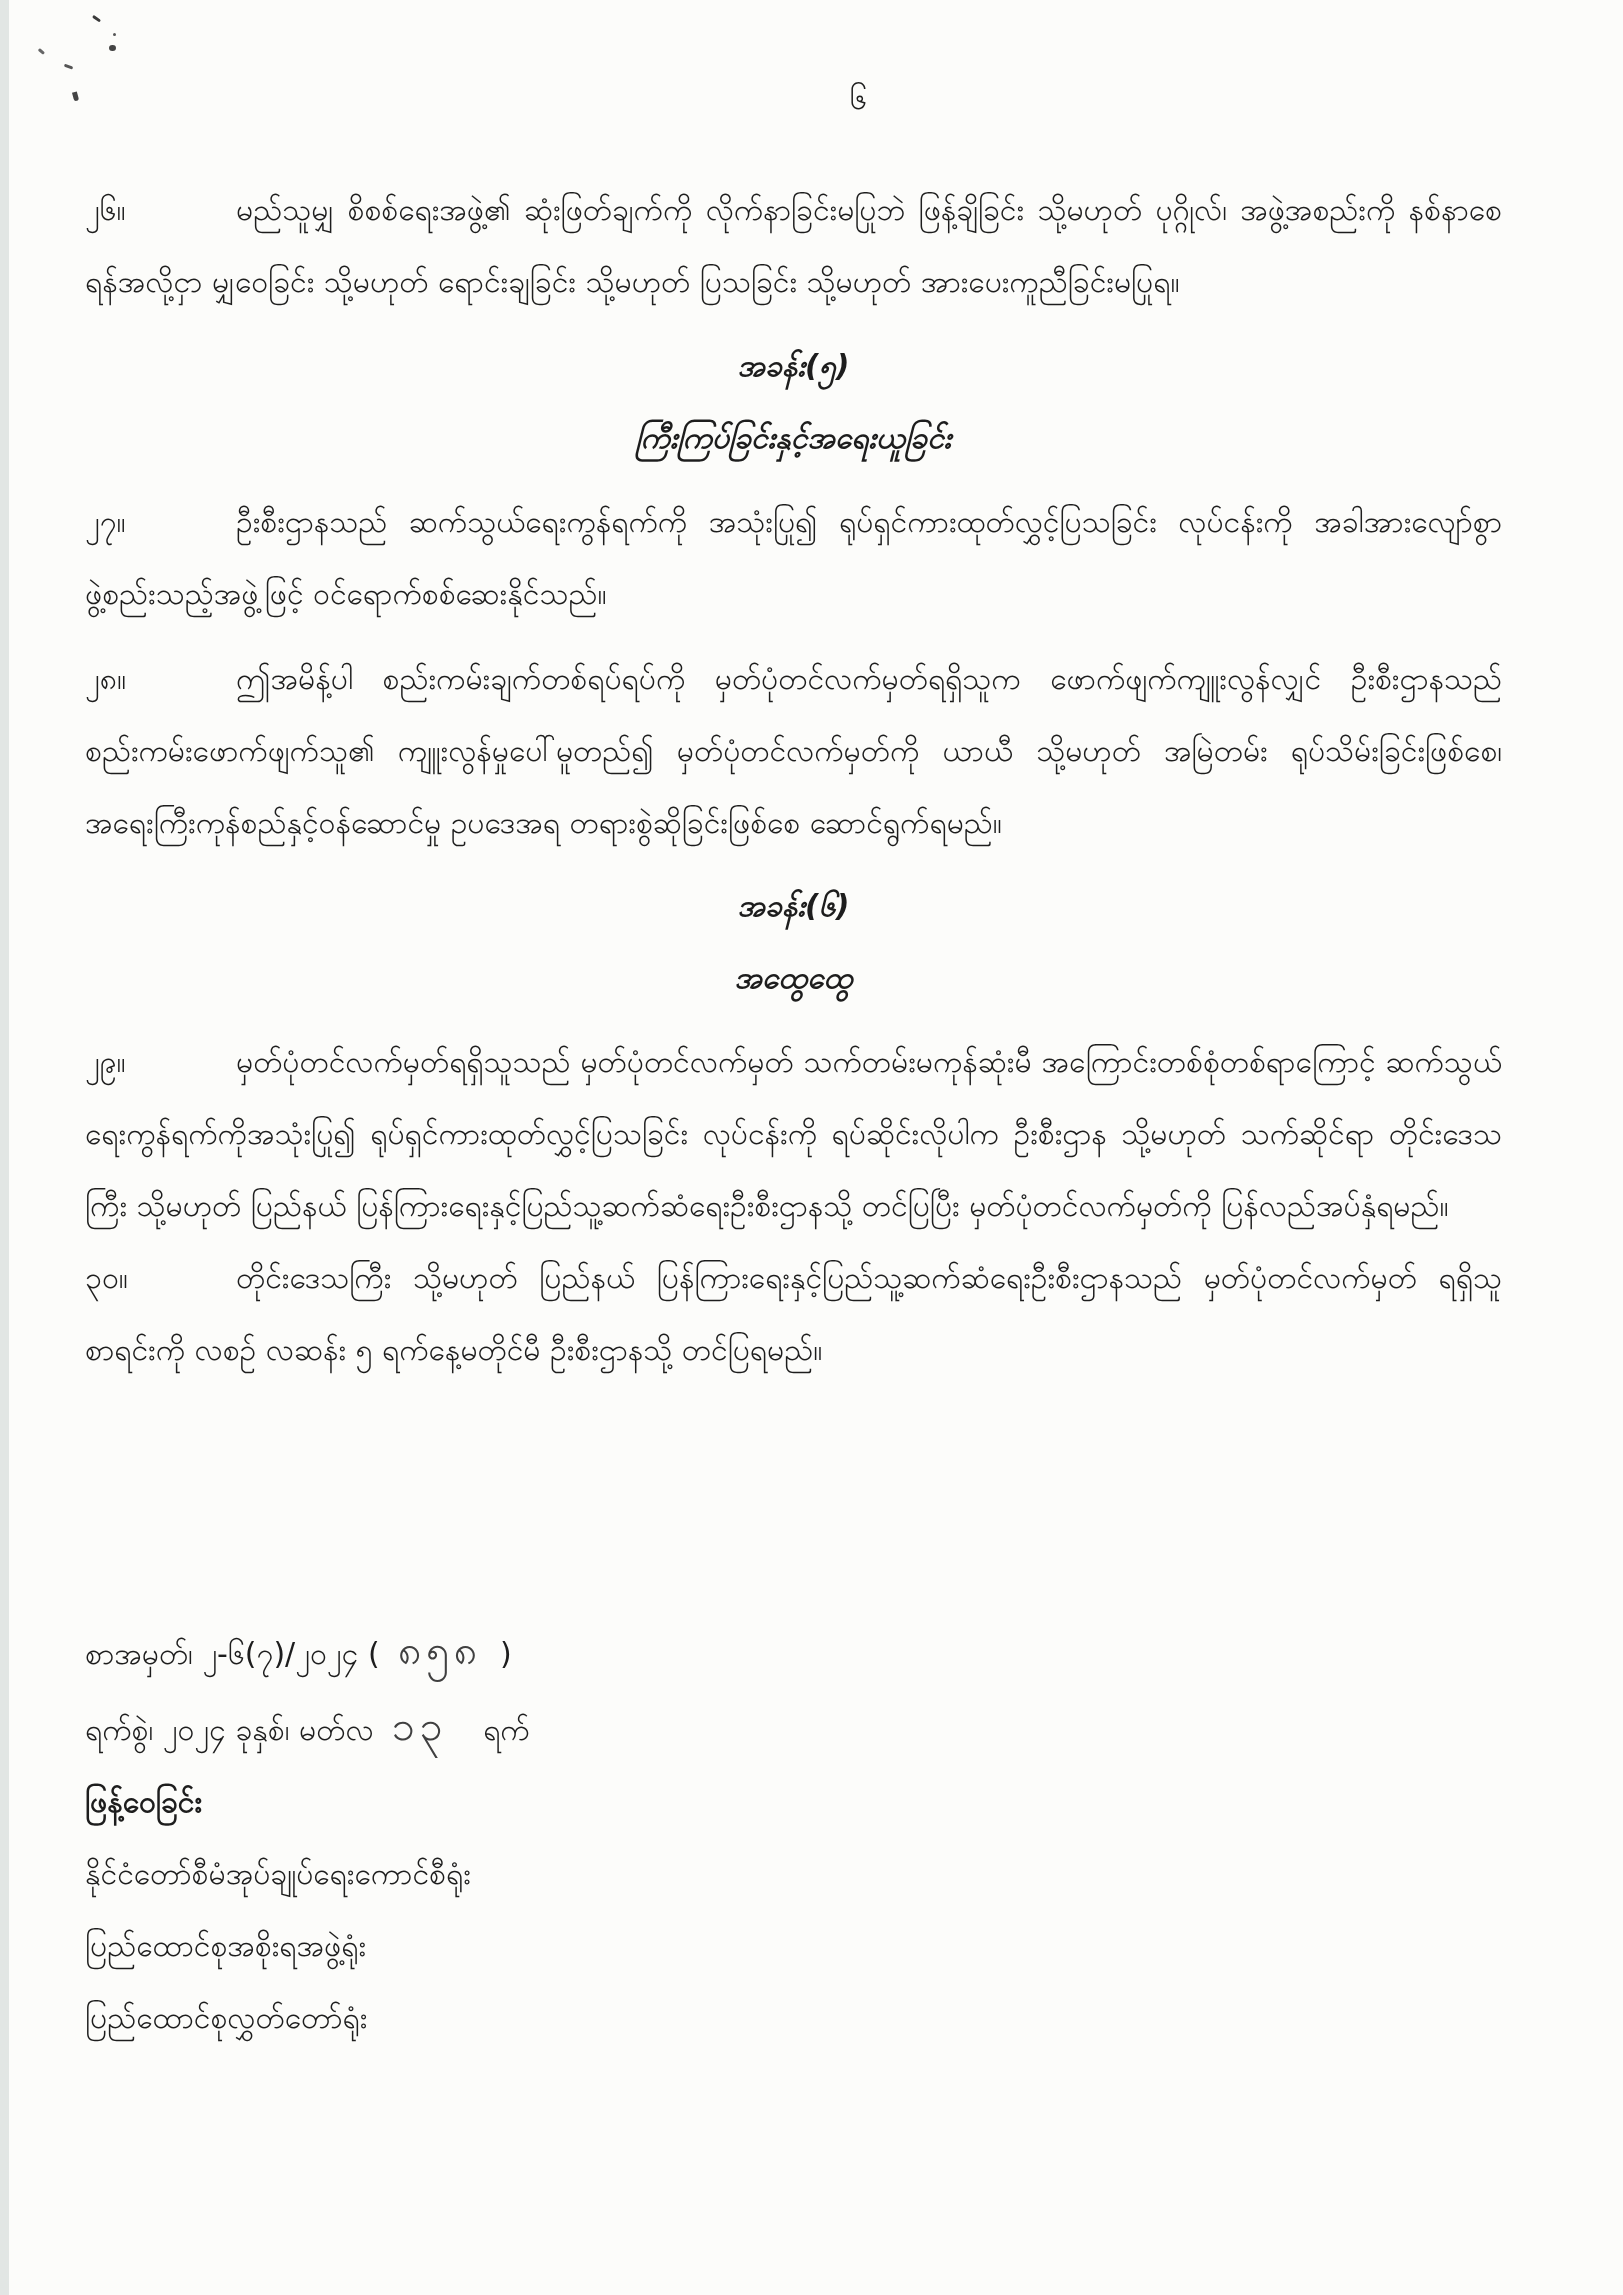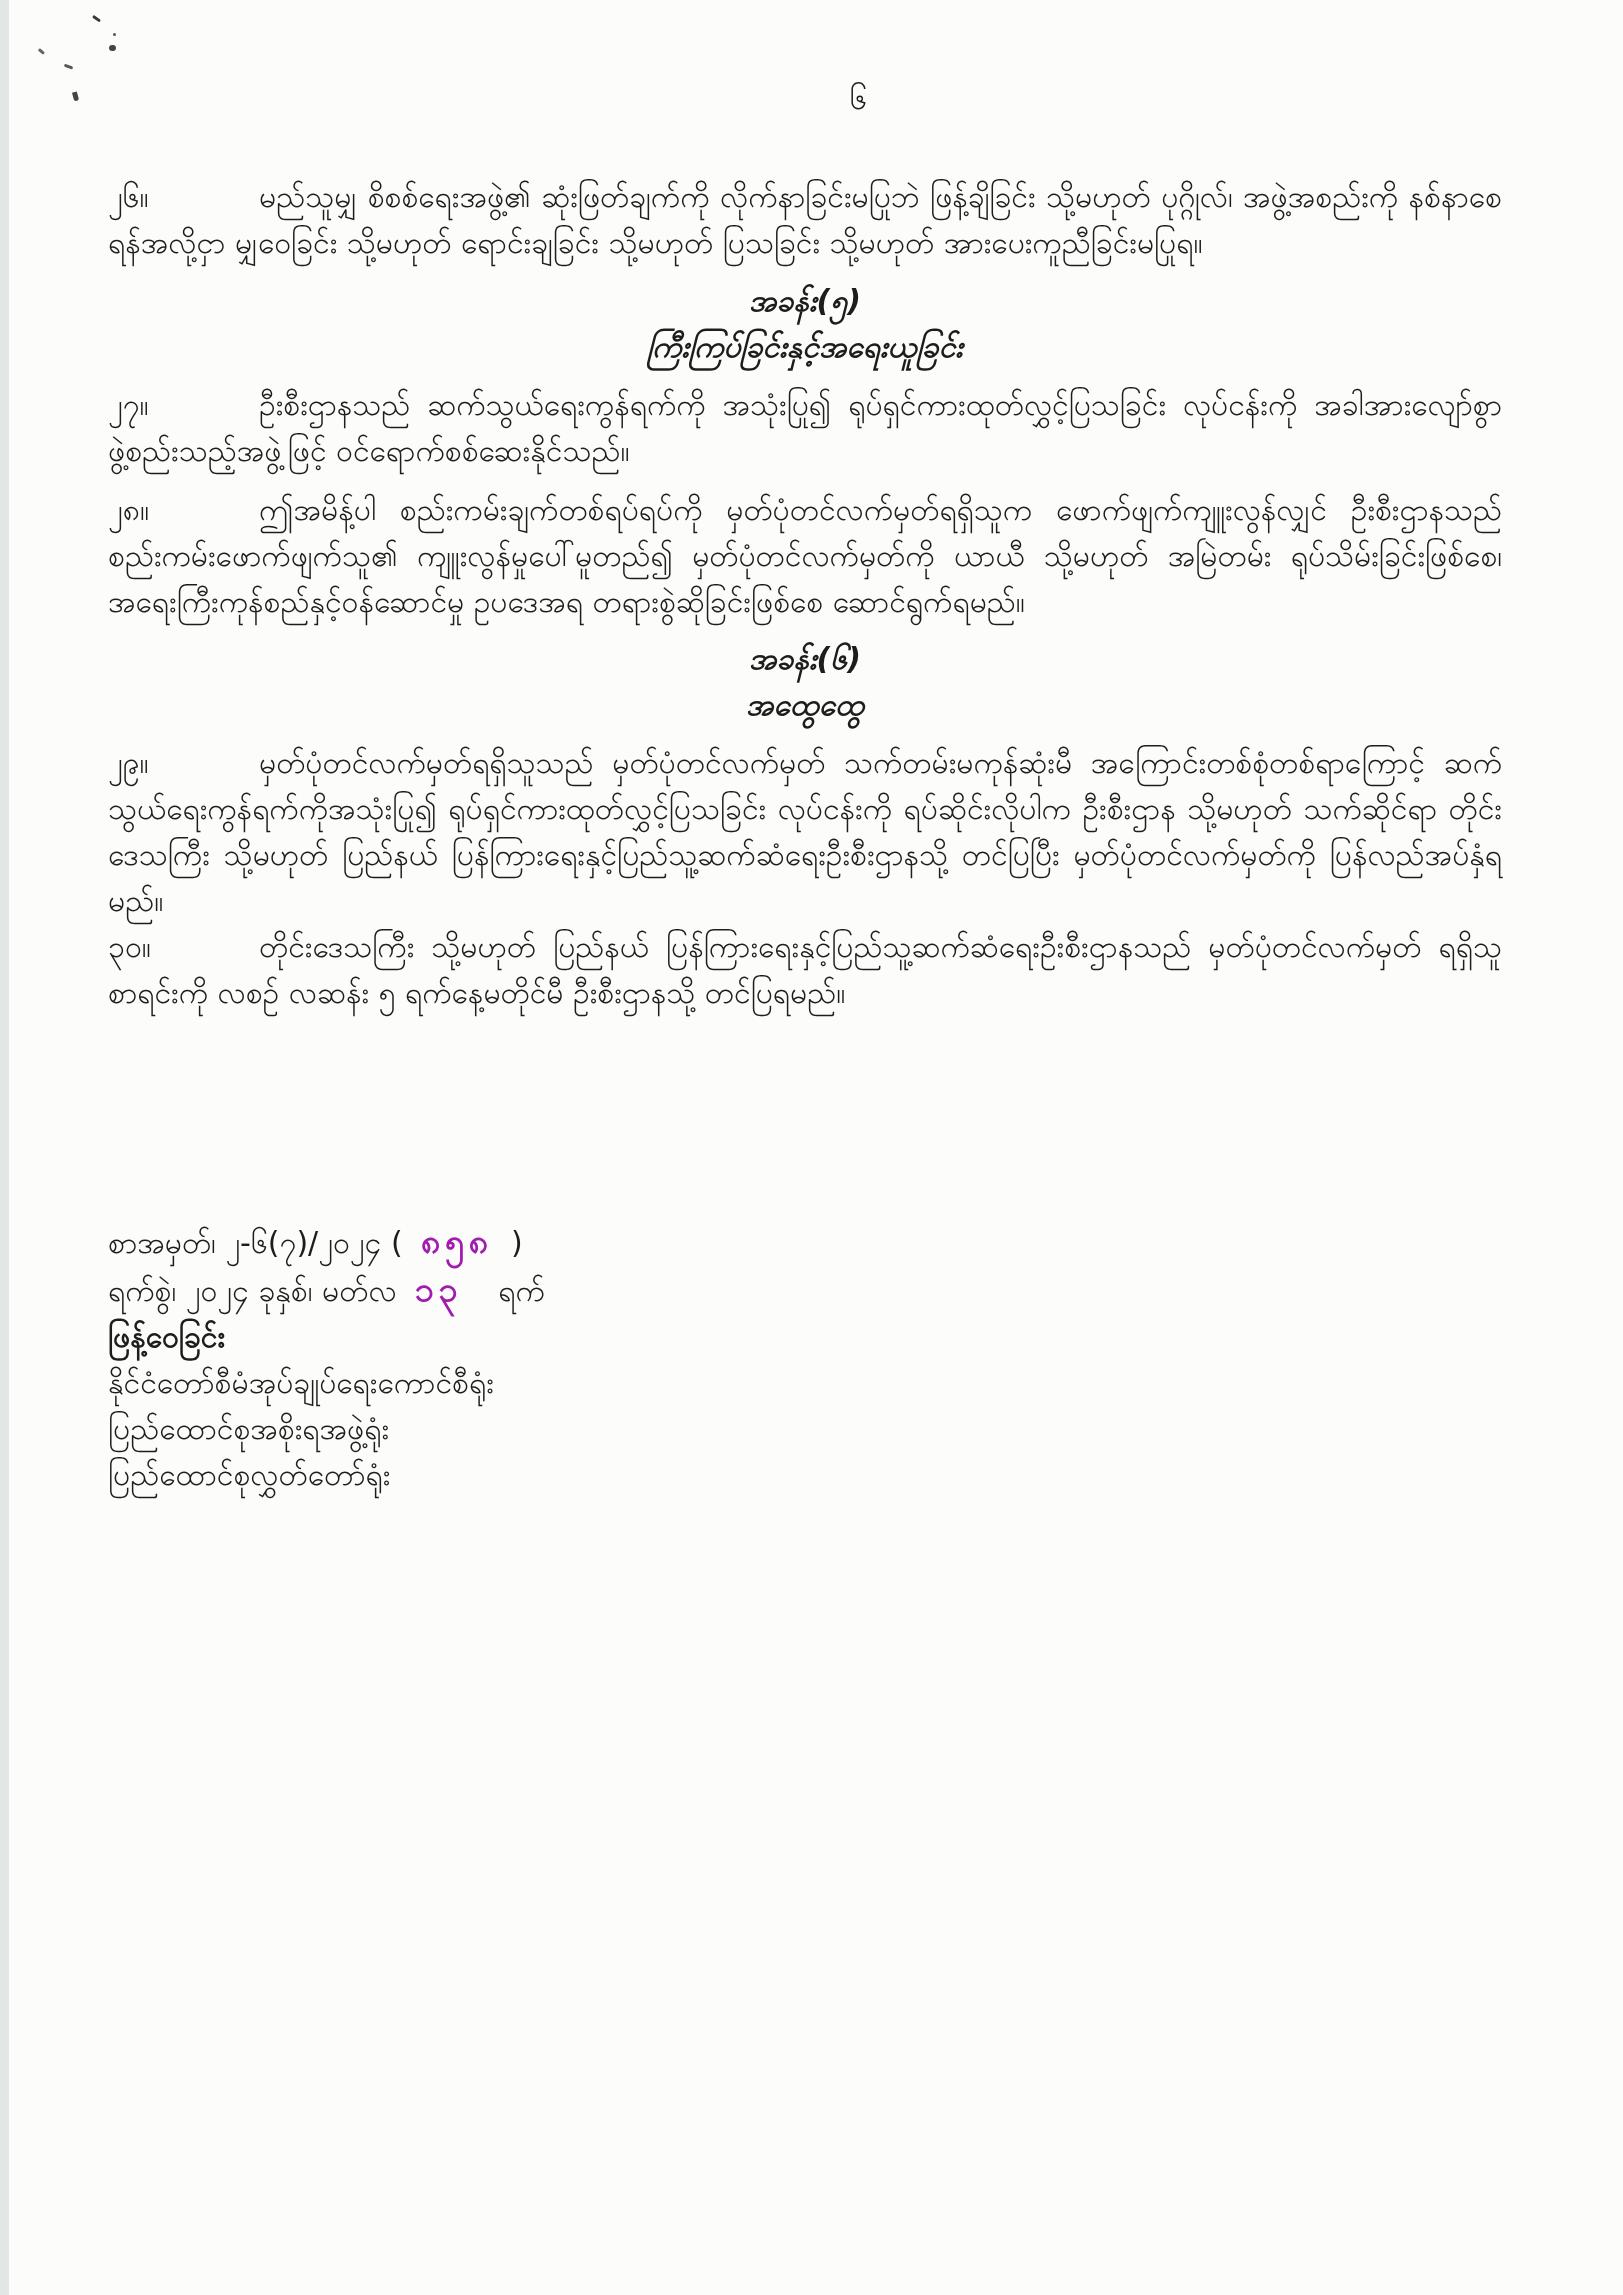--- a/index.html
+++ b/index.html
@@ -35,23 +35,23 @@
   .pageno {
     margin: 0;
     padding-top: 73px;
     height: 50px;
     line-height: 50px;
     text-align: center;
     transform: translateX(47px);
     font-size: 31px;
   }
   .content {
-    margin: 51px 121px 0 108px;
+    margin: 51px 121px 0 85px;
     font-size: 30px;
-    line-height: 46px;
+    line-height: 72px;
   }
   .para {
     text-align: justify;
     margin: 0;
   }
   .pnum {
     display: inline-block;
     width: 151px;
   }
   .chap-title, .chap-sub {
@@ -71,24 +71,24 @@
   }
   .signature-inner {
     display: inline-block;
     text-align: center;
   }
 
   .footer { margin-top: 14.4px; }
   .footer-line { margin: 0; }
   .bold { font-weight: 700; }
   .handwritten {
-    font-weight: 700;
-    font-size: 34px;
+    font-weight: 400;
+    font-size: 41px;
     letter-spacing: 4.6px;
-    color: #a21caf;
+    color: #404040;
   }
   .hw-gap-left  { margin-left: 18.3px; }
   .hw-gap-right { margin-right: 36px; }
 </style>
 </head>
 <body>
 
 <div class="page">
 
   <div class="edge-shadow"></div>

